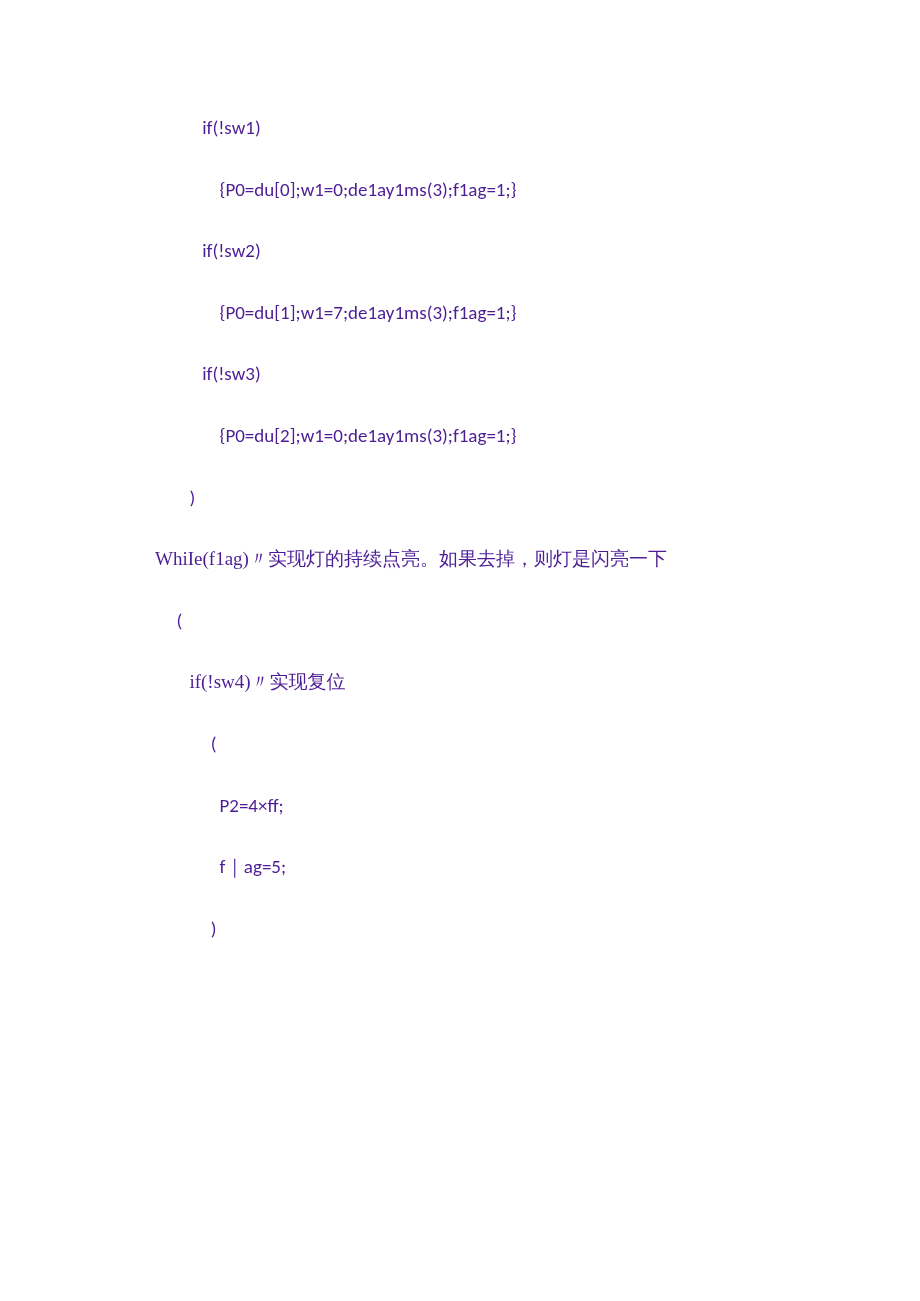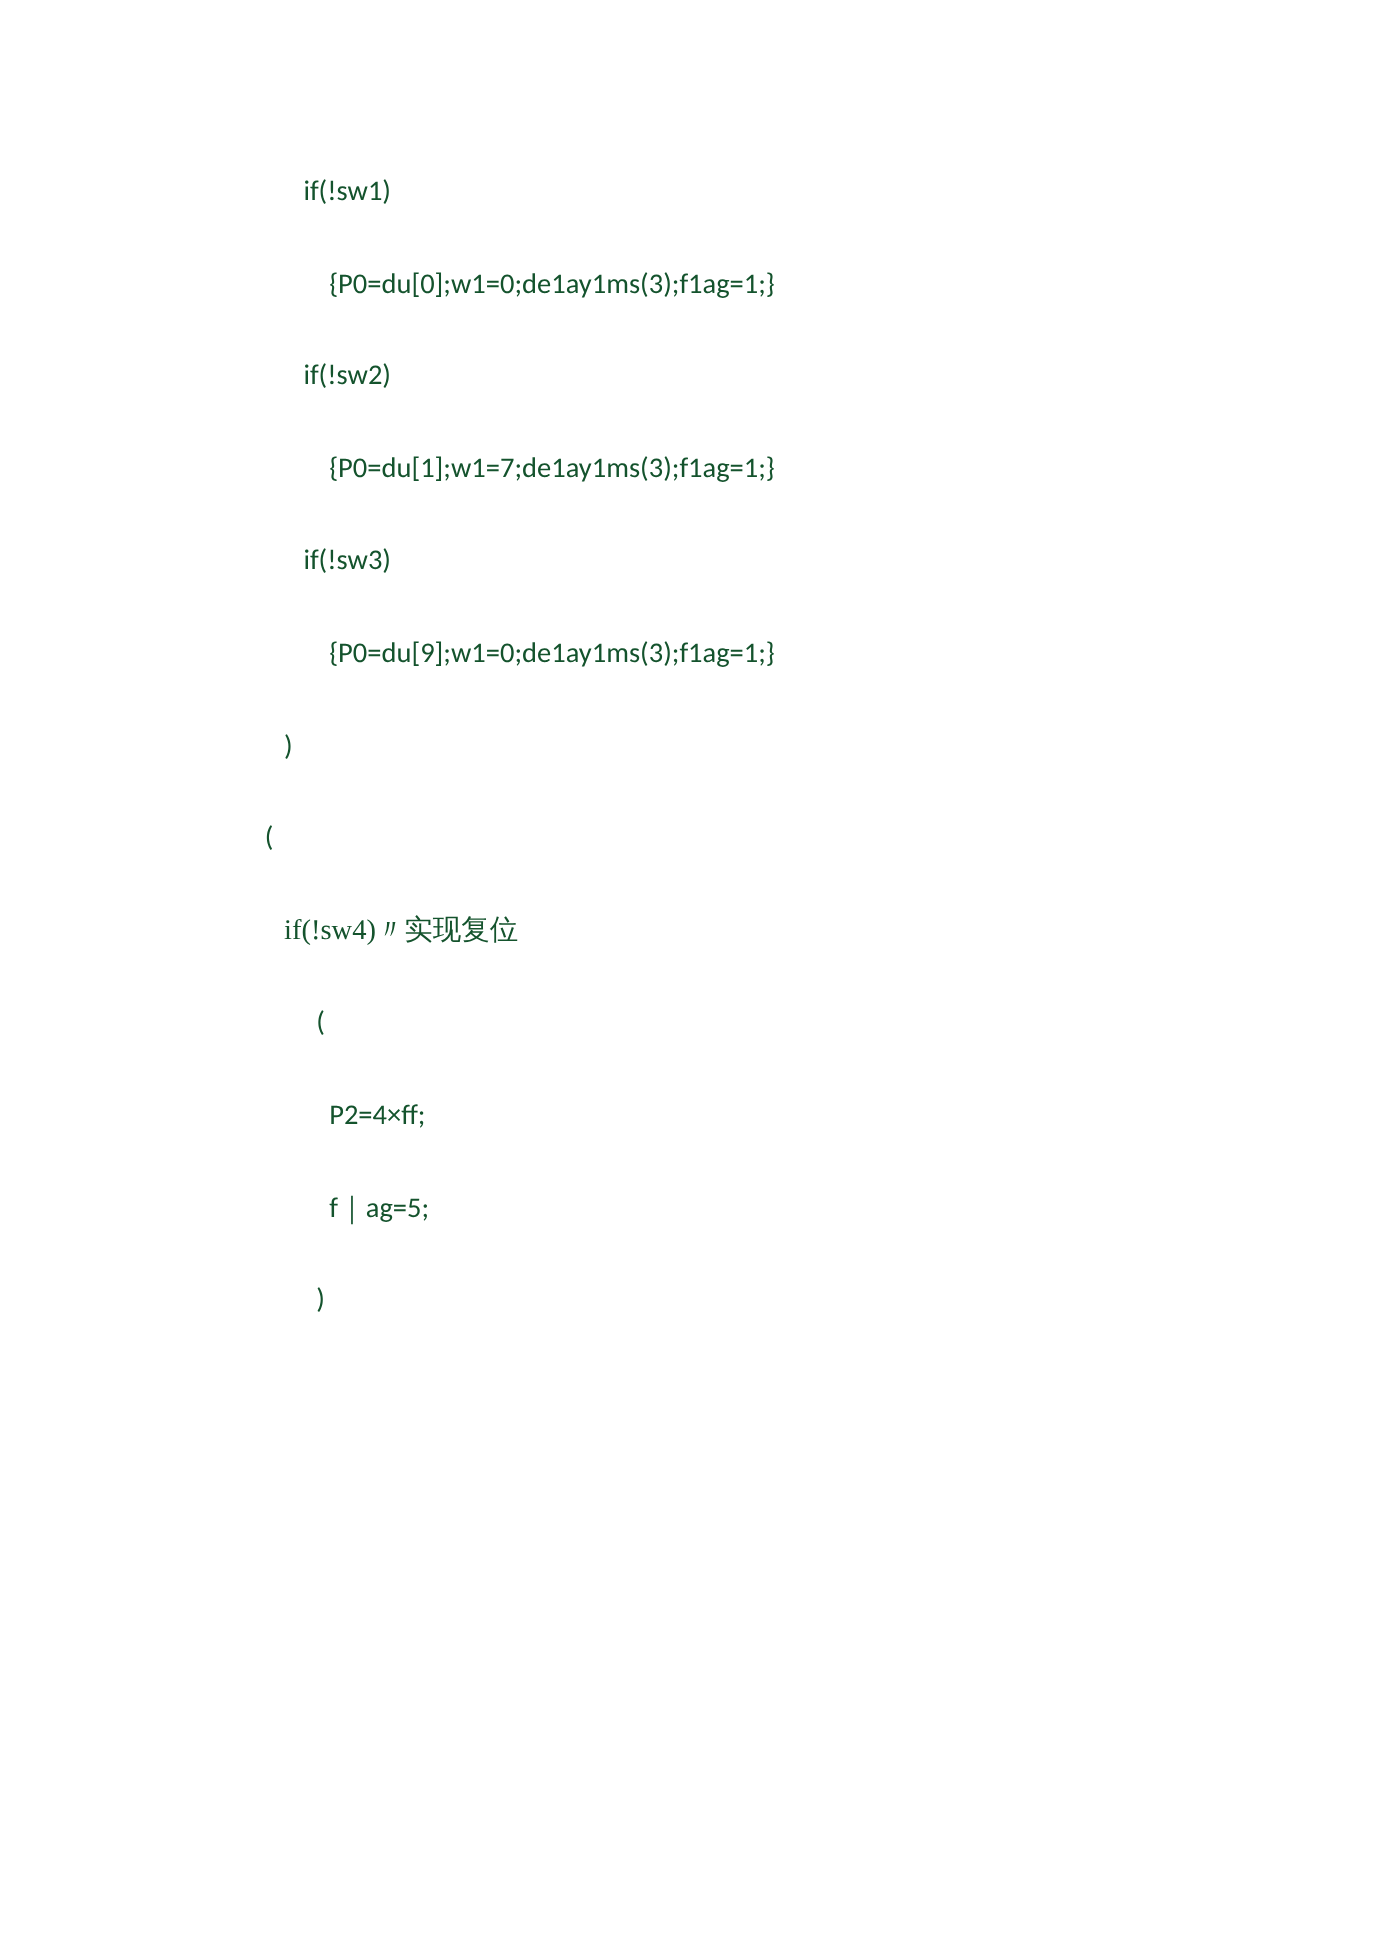--- a/index.html
+++ b/index.html
@@ -10,42 +10,43 @@
     font-family: "Calibri", "Arial", "Microsoft YaHei", "SimSun", sans-serif;
   }
   .page {
     width: 920px;
     min-height: 1301px;
     background: #ffffff;
     padding-top: 115px;
     padding-left: 155px;
     padding-right: 100px;
     box-sizing: border-box;
-    color: #14532d;
+    color: #4c1d95;
     font-size: 19px;
     line-height: 1.4;
   }
   .line {
     margin-bottom: 35px;
     white-space: pre;
   }
   .cjk {
     font-family: "SimSun", "Microsoft YaHei", serif;
   }
 </style>
 </head>
 <body>
 
 <div class="page">
   <div class="line"><span>           </span><span>if(!sw1)</span></div>
   <div class="line"><span>               </span><span>{P0=du[0];w1=0;de1ay1ms(3);f1ag=1;}</span></div>
   <div class="line"><span>           </span><span>if(!sw2)</span></div>
   <div class="line"><span>               </span><span>{P0=du[1];w1=7;de1ay1ms(3);f1ag=1;}</span></div>
   <div class="line"><span>           </span><span>if(!sw3)</span></div>
-  <div class="line"><span>               </span><span>{P0=du[9];w1=0;de1ay1ms(3);f1ag=1;}</span></div>
+  <div class="line"><span>               </span><span>{P0=du[2];w1=0;de1ay1ms(3);f1ag=1;}</span></div>
   <div class="line"><span>        </span><span>)</span></div>
+  <div class="line"><span></span><span class="cjk">WhiIe(f1ag)〃实现灯的持续点亮。如果去掉，则灯是闪亮一下</span></div>
   <div class="line"><span>     </span><span>(</span></div>
   <div class="line"><span>        </span><span class="cjk">if(!sw4)〃实现复位</span></div>
   <div class="line"><span>             </span><span>(</span></div>
   <div class="line"><span>               </span><span>P2=4×ff;</span></div>
   <div class="line"><span>               </span><span>f｜ag=5;</span></div>
   <div class="line"><span>             </span><span>)</span></div>
 </div>
 
 </body></html>

